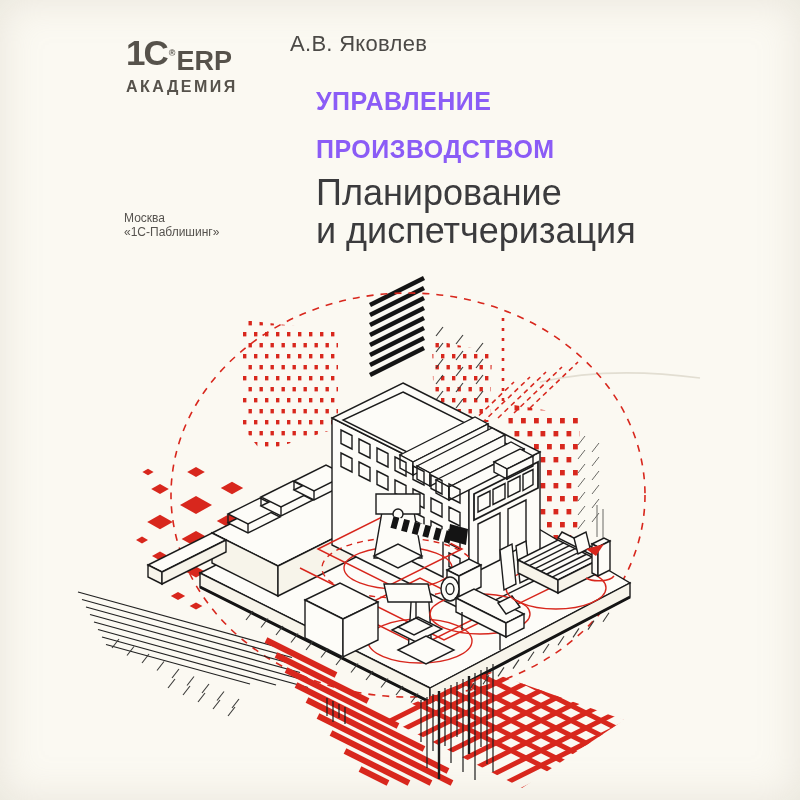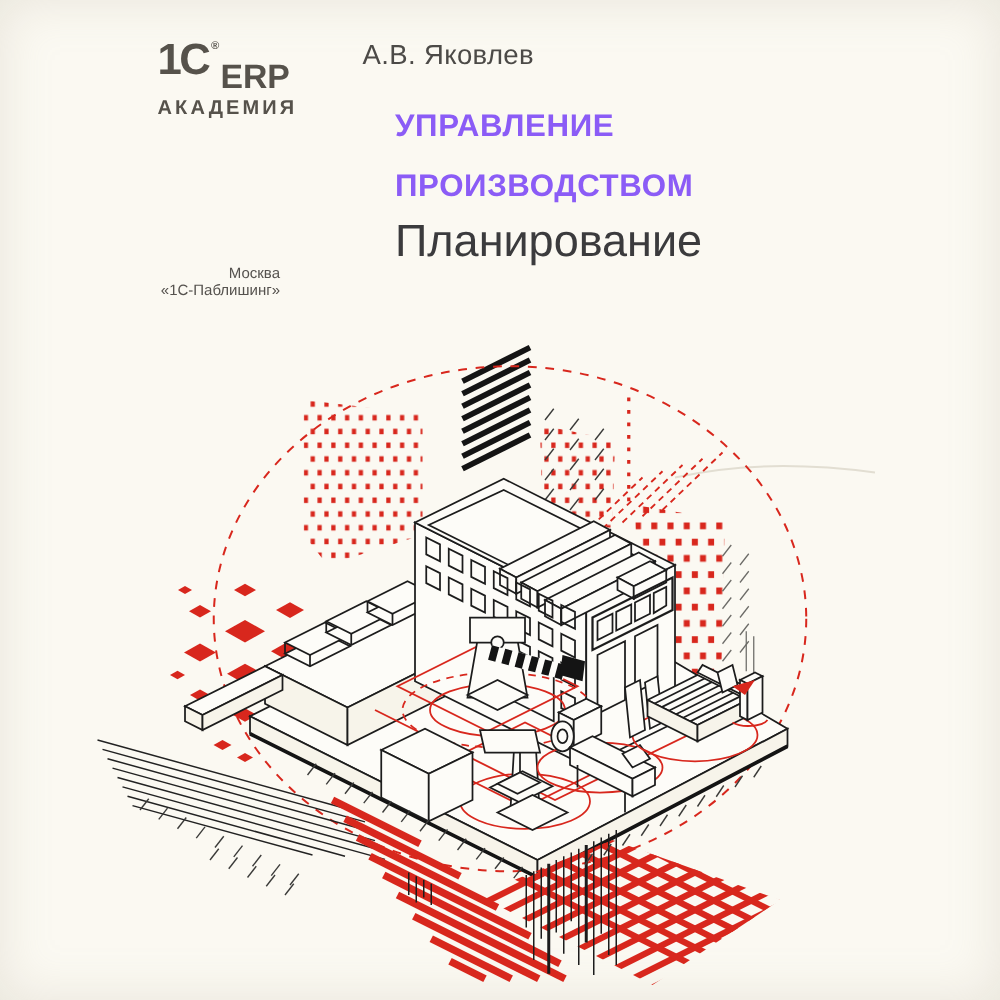--- a/index.html
+++ b/index.html
@@ -4,31 +4,31 @@
 <style>
   html,body{margin:0;padding:0;}
   #cover{
     position:relative;width:800px;height:800px;overflow:hidden;
     background:#fbf9f2;
     box-shadow:inset 0 0 40px rgba(180,170,150,.25);
     font-family:"Liberation Sans", sans-serif;
   }
   
   .logo{position:absolute;left:126px;top:30px;color:#56524b;}
-  .logo-row{display:flex;align-items:flex-start;line-height:1;}
+  .logo-row{display:flex;align-items:center;line-height:1;}
   .logo-1c{font-size:35px;font-weight:800;letter-spacing:-2px;}
   .logo-reg{font-size:9px;margin:2px 1px 0 2px;font-weight:700;}
   .logo-erp{font-size:27px;font-weight:800;margin-top:18px;letter-spacing:0;}
   .logo-academy{font-size:16px;font-weight:700;letter-spacing:2.5px;margin-top:3px;}
   
   .author{position:absolute;left:290px;top:31px;font-size:22px;color:#4c4a47;letter-spacing:.3px;}
   .title{position:absolute;left:316px;top:77px;color:#8b5cf6;font-weight:700;
          font-size:25px;line-height:48px;letter-spacing:.5px;}
   .subtitle{position:absolute;left:316px;top:174px;color:#3b3b3d;font-size:36px;line-height:38px;}
-  .imprint{position:absolute;left:124px;top:212px;width:100px;text-align:right;
+  .imprint{position:absolute;left:124px;top:212px;width:100px;text-align:left;
            font-size:12px;line-height:13.5px;color:#55524e;}
   
   svg.illu{position:absolute;left:0;top:0;width:800px;height:800px;}
   .ln{stroke:#1c1c1c;stroke-width:1.4;fill:none;}
   .fw{fill:#fdfcf8;stroke:#1c1c1c;stroke-width:1.4;}
   .fw2{fill:#f7f4ea;stroke:#1c1c1c;stroke-width:1.4;}
   .redln{stroke:#d8271d;fill:none;stroke-width:1.5;}
   .redfill{fill:#d8271d;stroke:none;}
   .tick{stroke:#3a3a38;stroke-width:1.1;}
   .gtick{stroke:#6b6a66;stroke-width:1px;}
@@ -49,20 +49,21 @@
 
   <div class="author">А.В. Яковлев</div>
 
   <div class="title">
     <div>УПРАВЛЕНИЕ</div>
     <div>ПРОИЗВОДСТВОМ</div>
   </div>
 
   <div class="subtitle">
     <div>Планирование</div>
+    <div>и диспетчеризация</div>
   </div>
 
   <div class="imprint">
     <div>Москва</div>
     <div>«1С-Паблишинг»</div>
   </div>
 
   <svg class="illu" viewBox="0 0 800 800">
     <defs>
       <pattern id="dotsA" width="11" height="22" patternUnits="userSpaceOnUse">

